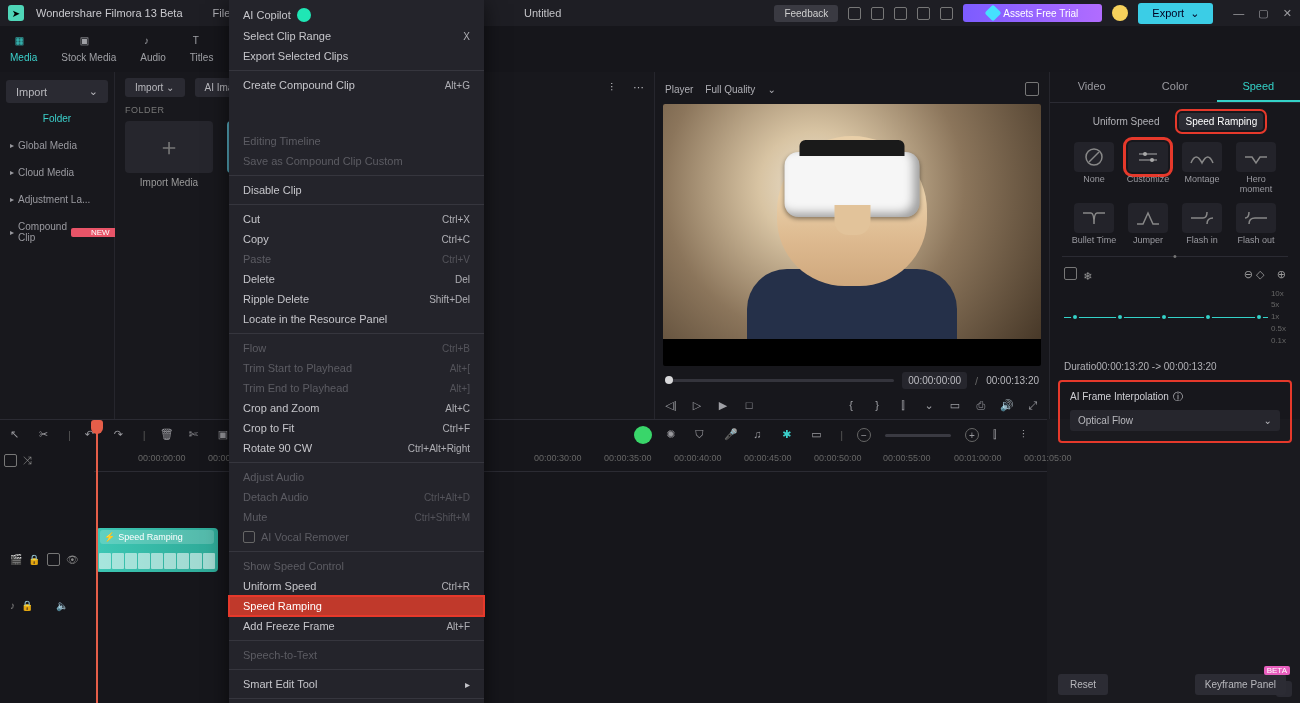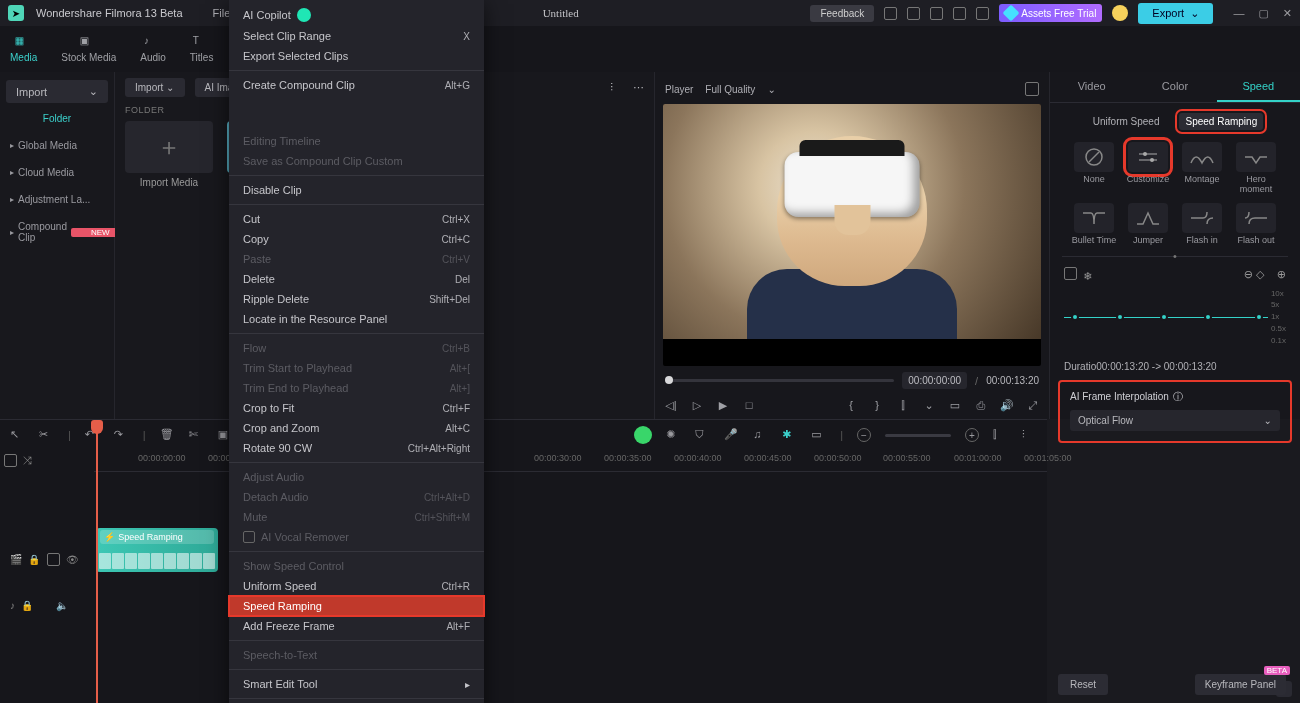--- a/index.html
+++ b/index.html
@@ -3,24 +3,24 @@
 <meta charset="utf-8">
 <style>
 * { margin: 0; padding: 0; box-sizing: border-box; font-family: -apple-system, "Segoe UI", sans-serif; user-select: none; }
 body { width: 1300px; height: 703px; background: #1a1a1f; color: #b8b8bd; font-size: 11px; overflow: hidden; position: relative; }
 
 
 .titlebar { height: 26px; background: #1e1e24; display: flex; align-items: center; padding: 0 8px; gap: 12px; }
 .titlebar .logo { width: 16px; height: 16px; background: #4fd6b8; border-radius: 3px; display: flex; align-items: center; justify-content: center; color: #000; font-size: 10px; }
 .titlebar .appname { color: #c9c9ce; font-size: 11px; }
 .titlebar .menu { display: flex; gap: 18px; margin-left: 18px; color: #aeaeb4; }
-.titlebar .center-title { margin: 8px auto; color: #c3c3c7; font-family: Liberation Serif, serif; }
+.titlebar .center-title { margin: 8px auto; color: #c3c3c7; }
 .titlebar .right { display: flex; align-items: center; gap: 10px; }
 .titlebar .feedback { background: #3a3a42; padding: 3px 10px; border-radius: 3px; color: #cfcfcf; font-size: 10px; }
-.titlebar .assets-btn { background: linear-gradient(90deg,#7c5cff,#b16cff); padding: 3px 6px; border-radius: 3px; color: #fff; font-size: 10px; display: flex; align-items: center; gap: 4px; }
+.titlebar .assets-btn { background: linear-gradient(90deg,#7c5cff,#b16cff); padding: 3px 24px; border-radius: 3px; color: #fff; font-size: 10px; display: flex; align-items: center; gap: 4px; }
 .titlebar .diamond { width: 12px; height: 12px; background: #46e0ff; border-radius: 2px; transform: rotate(45deg); }
 .titlebar .sun { width: 16px; height: 16px; background:#f6d15c; border-radius:50%; }
 .titlebar .export-btn { background: #3bcde6; padding: 4px 14px; border-radius: 3px; color: #002; font-size: 11px; display: flex; align-items: center; gap: 6px; font-weight: 500; }
 .window-ctrl { display: flex; gap: 14px; color: #9d9da1; margin-left: 10px; }
 
 
 .tabs-row { height: 46px; display: flex; align-items: center; padding: 4px 10px; gap: 24px; background:#16161b; }
 .tabs-row .tab { display: flex; flex-direction: column; align-items: center; gap: 3px; color: #9fa0a5; cursor: pointer; font-size: 10px; }
 .tabs-row .tab.active { color: #3bd0cb; }
 .tabs-row .tab svg, .tabs-row .tab .ic { width: 18px; height: 14px; }
@@ -594,29 +594,29 @@
       <span class="shortcut">Alt+[</span>
     </div>
     <div class="cm-item disabled">
       <span style="display:flex;align-items:center;">
         <span>Trim End to Playhead</span>
       </span>
       <span class="shortcut">Alt+]</span>
     </div>
     <div class="cm-item">
       <span style="display:flex;align-items:center;">
+        <span>Crop and Zoom</span>
+      </span>
+      <span class="shortcut">Alt+C</span>
+    </div>
+    <div class="cm-item">
+      <span style="display:flex;align-items:center;">
         <span>Crop to Fit</span>
       </span>
       <span class="shortcut">Ctrl+F</span>
-    </div>
-    <div class="cm-item">
-      <span style="display:flex;align-items:center;">
-        <span>Crop and Zoom</span>
-      </span>
-      <span class="shortcut">Alt+C</span>
     </div>
     <div class="cm-item">
       <span style="display:flex;align-items:center;">
         <span>Rotate 90 CW</span>
       </span>
       <span class="shortcut">Ctrl+Alt+Right</span>
     </div>
     <div class="cm-sep"></div>
     <div class="cm-item disabled">
       <span style="display:flex;align-items:center;">

